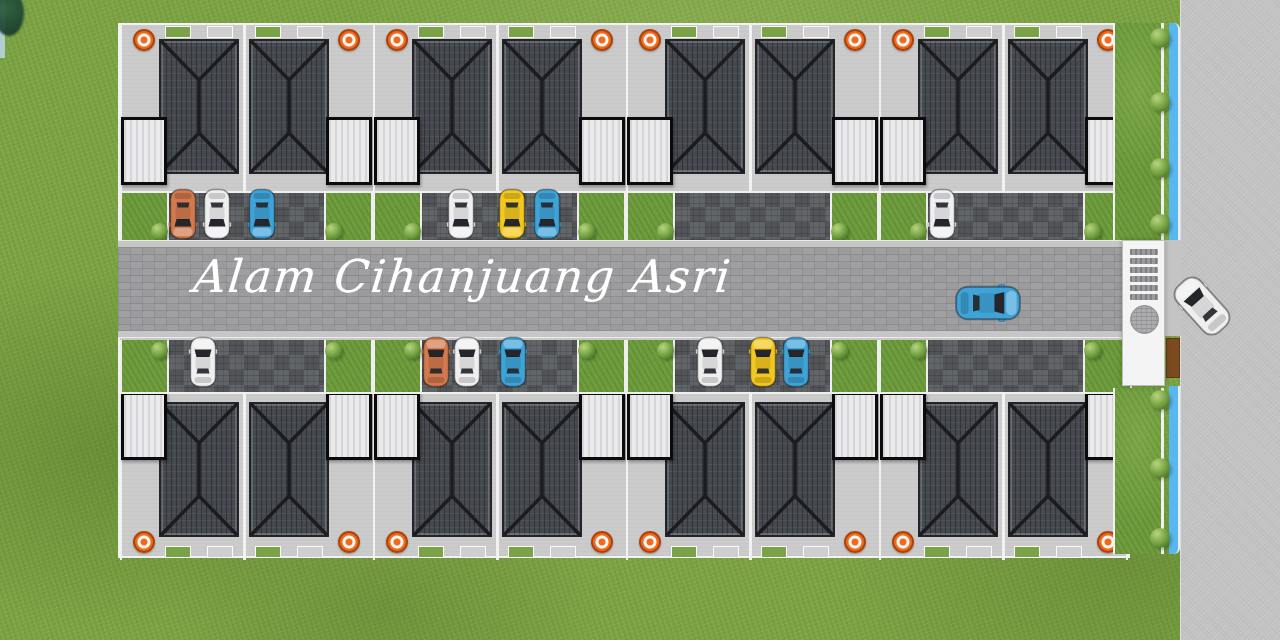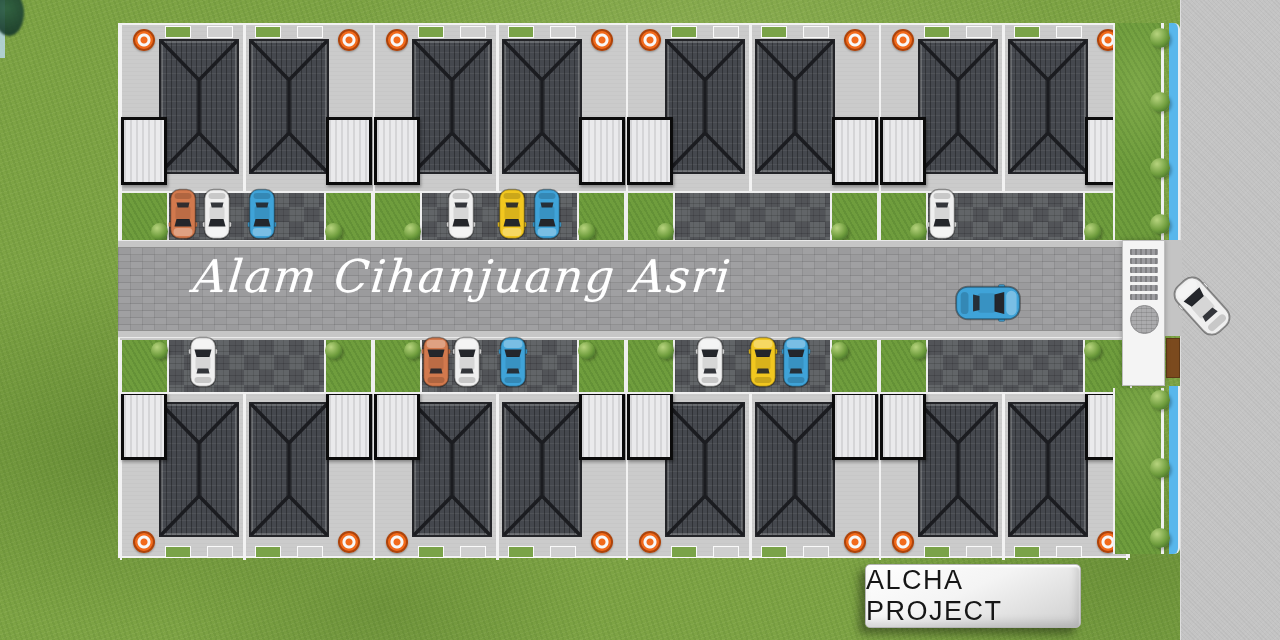--- a/index.html
+++ b/index.html
@@ -538,21 +538,20 @@
           <rect x="2.5" y="1.5" width="25" height="49" rx="9" fill="#EFEFEF" stroke="rgba(0,0,0,.38)" stroke-width="1.5"></rect>
           <rect x="5.5" y="4" width="19" height="8" rx="4" fill="rgba(255,255,255,.30)"></rect>
           <path d="M6.5 13.5 H23.5 L21.5 21 H8.5 Z" fill="#24262B"></path>
           <rect x="7.5" y="20" width="15" height="14" rx="2.5" fill="rgba(0,0,0,.10)"></rect>
           <path d="M8.5 37.5 H21.5 L20.3 32.5 H9.7 Z" fill="#24262B" opacity=".92"></path>
           <rect x="6.5" y="41" width="17" height="6" rx="3" fill="rgba(0,0,0,.16)"></rect>
         </svg>
       </div>
     </div>
 
-  <div id="badge" class="abs">ALCHA PROJECT</div>
 <div class="abs bush" style="left: 1150px; top: 28px; width: 20px; height: 20px;"></div>
     <div class="abs bush" style="left: 1150px; top: 92px; width: 20px; height: 20px;"></div>
     <div class="abs bush" style="left: 1150px; top: 158px; width: 20px; height: 20px;"></div>
     <div class="abs bush" style="left: 1150px; top: 214px; width: 20px; height: 20px;"></div>
     <div class="abs bush" style="left: 1150px; top: 390px; width: 20px; height: 20px;"></div>
     <div class="abs bush" style="left: 1150px; top: 458px; width: 20px; height: 20px;"></div>
     <div class="abs bush" style="left: 1150px; top: 528px; width: 20px; height: 20px;"></div>
   </div>
 
 </body></html>

